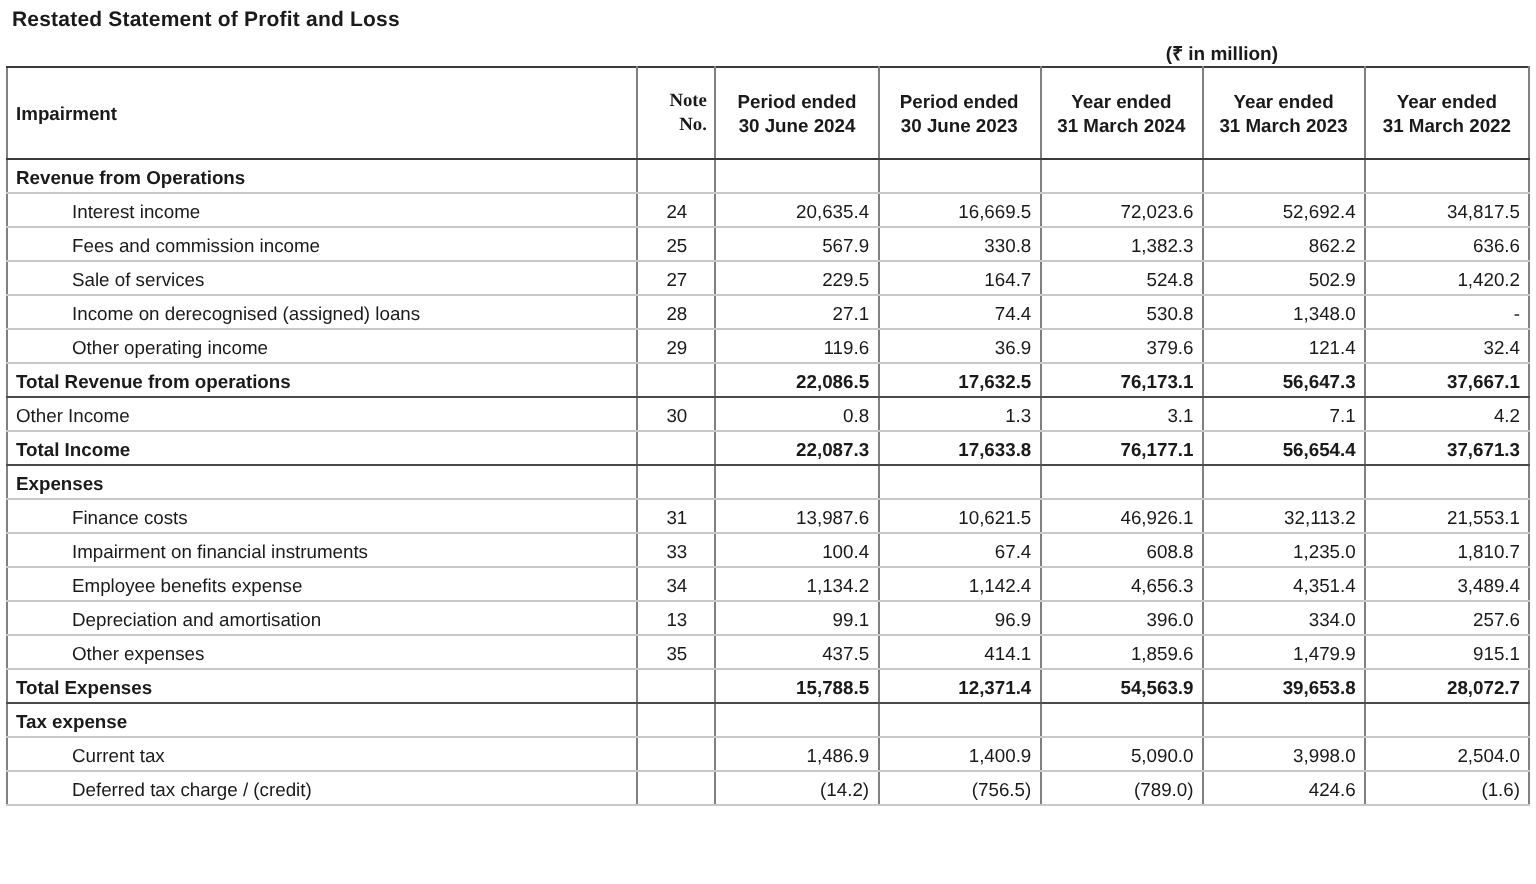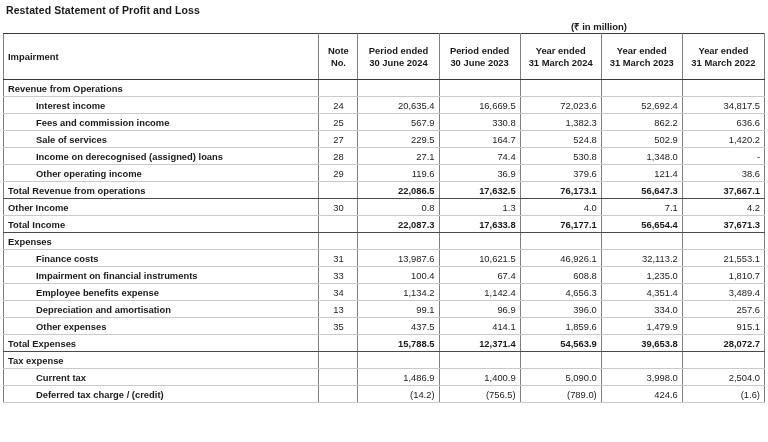--- a/index.html
+++ b/index.html
@@ -25,21 +25,21 @@
     left: 6px;
     top: 4px;
     font-size: 10.5px;
     font-weight: bold;
     letter-spacing: 0.1px;
     color: #1a1a1a;
     white-space: nowrap;
   }
   .currency-note {
     position: absolute;
-    right: 12px;
+    right: 0;
     top: 20px;
     font-size: 9.5px;
     font-weight: bold;
     color: #1a1a1a;
     white-space: nowrap;
     text-align: center;
   }
   table.pl {
     position: absolute;
     left: 3px;
@@ -66,27 +66,27 @@
   thead th {
     height: 45px;
     border-top: 1.6px solid #3a3a3a;
     border-bottom: 1.6px solid #3a3a3a;
     font-weight: bold;
     font-size: 9.4px;
     line-height: 12px;
     color: #1a1a1a;
   }
   th.h-part { text-align: left; }
-  th.h-note { text-align: center; }
+  th.h-note { text-align: right; font-family: Liberation Serif, serif; }
   th.h-val  { text-align: center; }
 
   tbody tr { height: 16px; }
   tbody td { height: 16px; line-height: 15px; }
 
-  td.lab { text-align: left; font-weight: bold; }
+  td.lab { text-align: left; }
   td.note { text-align: center; }
   td.val { text-align: right; }
 
   
   tr.section > td { font-weight: bold; border-bottom: 1px solid #c9c9c9; }
   tr.detail > td { border-bottom: 1px solid #c9c9c9; }
   tr.detail td.lab { padding-left: 32px; }
 
   tr.total > td {
     font-weight: bold;
@@ -188,37 +188,37 @@
           <td class="val">1,348.0</td>
           <td class="val">-</td>
         </tr>
         <tr class="detail">
           <td class="lab">Other operating income</td>
           <td class="note">29</td>
           <td class="val">119.6</td>
           <td class="val">36.9</td>
           <td class="val">379.6</td>
           <td class="val">121.4</td>
-          <td class="val">38.6</td>
+          <td class="val">32.4</td>
         </tr>
         <tr class="total">
           <td class="lab">Total Revenue from operations</td>
           <td class="note"></td>
           <td class="val">22,086.5</td>
           <td class="val">17,632.5</td>
           <td class="val">76,173.1</td>
           <td class="val">56,647.3</td>
           <td class="val">37,667.1</td>
         </tr>
         <tr class="plain">
           <td class="lab">Other Income</td>
           <td class="note">30</td>
           <td class="val">0.8</td>
           <td class="val">1.3</td>
-          <td class="val">4.0</td>
+          <td class="val">3.1</td>
           <td class="val">7.1</td>
           <td class="val">4.2</td>
         </tr>
         <tr class="total">
           <td class="lab">Total Income</td>
           <td class="note"></td>
           <td class="val">22,087.3</td>
           <td class="val">17,633.8</td>
           <td class="val">76,177.1</td>
           <td class="val">56,654.4</td>

